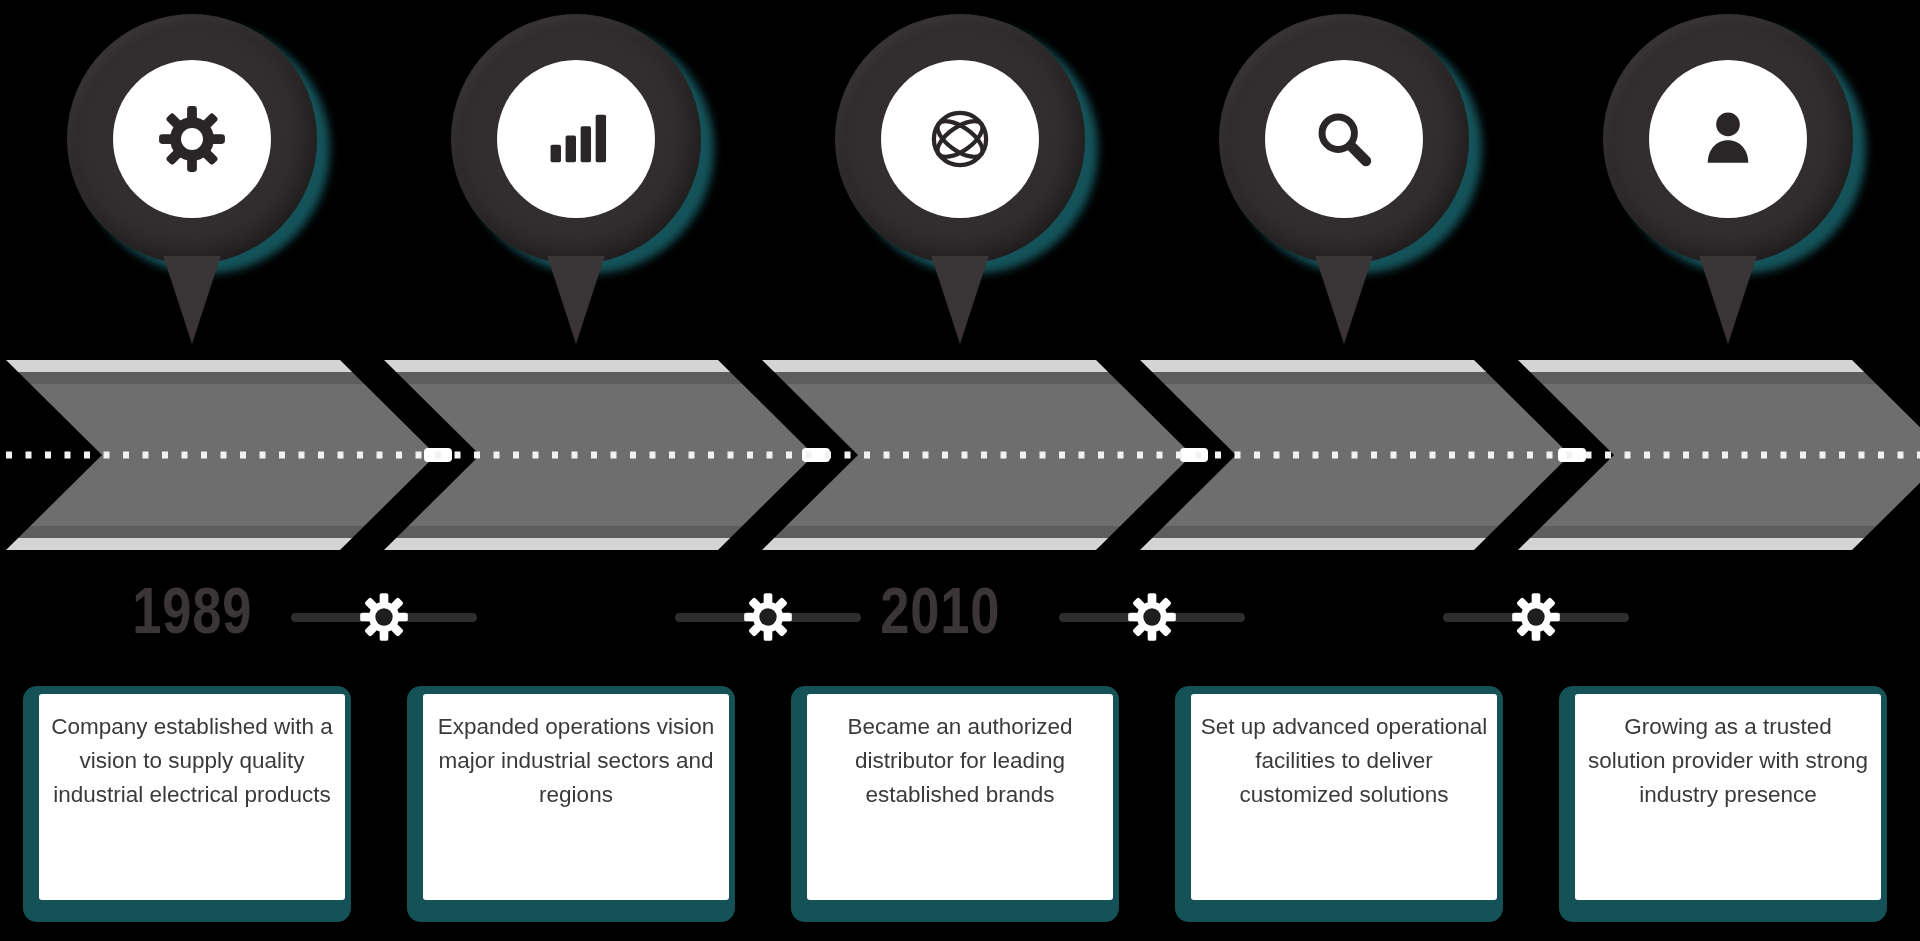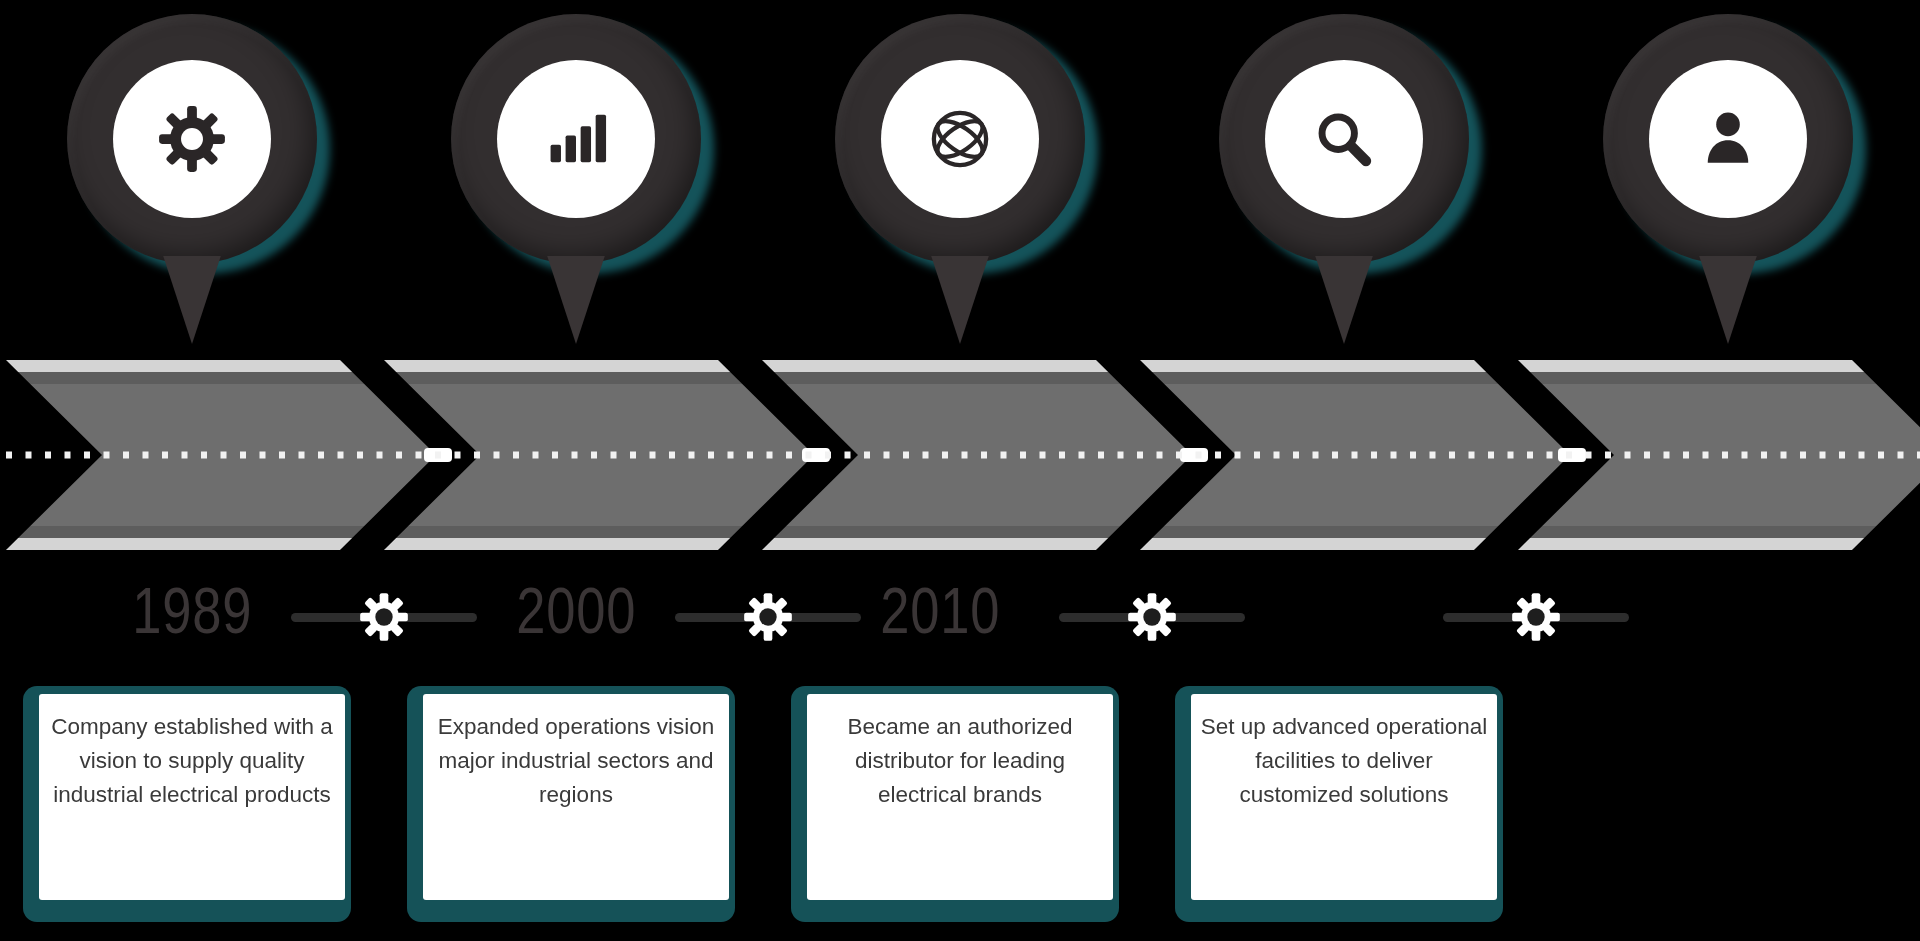--- a/index.html
+++ b/index.html
@@ -31,21 +31,21 @@
   }
   .pin-tail {
     position:absolute; left:50%; transform:translateX(-50%);
     top:242px; width:80px; height:88px; background:#393435;
     clip-path:polygon(14% 0, 86% 0, 50% 100%);
   }
 
   
   .year {
     position:absolute; top:576px; width:384px; text-align:center;
-    color:#3a3536; font-weight:normal; font-size:64px; line-height:70px;
+    color:#3a3536; font-weight:bold; font-size:64px; line-height:70px;
     text-shadow:0 2px 2px rgba(0,0,0,0.8);
   }
   .year > span { display:inline-block; transform:scaleX(0.82); transform-origin:center; letter-spacing:1px; }
 
   
   .connector { position:absolute; top:593px; width:190px; height:48px; }
   .connector-line {
     position:absolute; left:2px; right:2px; top:20px; height:9px;
     background:#2d2d2d; border-radius:5px;
   }
@@ -186,21 +186,20 @@
             <circle cx="32" cy="19" r="10.5"></circle>
             <path d="M32 33 c-11 0 -18 9 -18 20 l36 0 c0 -11 -7 -20 -18 -20 z"></path>
           </g>
         </svg>
       </div>
     </div>
     <div class="pin-tail"></div>
   </div>
 
   <div class="year" style="left:0px"><span>1989</span></div>
-  <div class="year" style="left:384px"><span>2000</span></div>
   <div class="year" style="left:748px"><span>2010</span></div>
 
   <div class="connector" style="left:289px">
     <div class="connector-line"></div>
     <svg class="connector-gear" viewBox="0 0 48 48">
       <g fill="#ffffff">
         <rect x="20" y="2" width="8" height="10" rx="2"></rect>
         <rect x="20" y="2" width="8" height="10" rx="2" transform="rotate(45 24 24)"></rect>
         <rect x="20" y="2" width="8" height="10" rx="2" transform="rotate(90 24 24)"></rect>
         <rect x="20" y="2" width="8" height="10" rx="2" transform="rotate(135 24 24)"></rect>
@@ -273,23 +272,29 @@
   </div>
   <div class="card-col" style="left:423px">
     <div class="card-plate"></div>
     <div class="card-white">
       <div class="card-text">Expanded operations vision major industrial sectors and regions</div>
     </div>
   </div>
   <div class="card-col" style="left:807px">
     <div class="card-plate"></div>
     <div class="card-white">
-      <div class="card-text">Became an authorized distributor for leading electrical brands</div>
+      <div class="card-text">Became an authorized distributor for leading established brands</div>
     </div>
   </div>
   <div class="card-col" style="left:1191px">
     <div class="card-plate"></div>
     <div class="card-white">
       <div class="card-text">Set up advanced operational facilities to deliver customized solutions</div>
     </div>
   </div>
+  <div class="card-col" style="left:1575px">
+    <div class="card-plate"></div>
+    <div class="card-white">
+      <div class="card-text">Growing as a trusted solution provider with strong industry presence</div>
+    </div>
+  </div>
 
 </div>
 
 </body></html>

